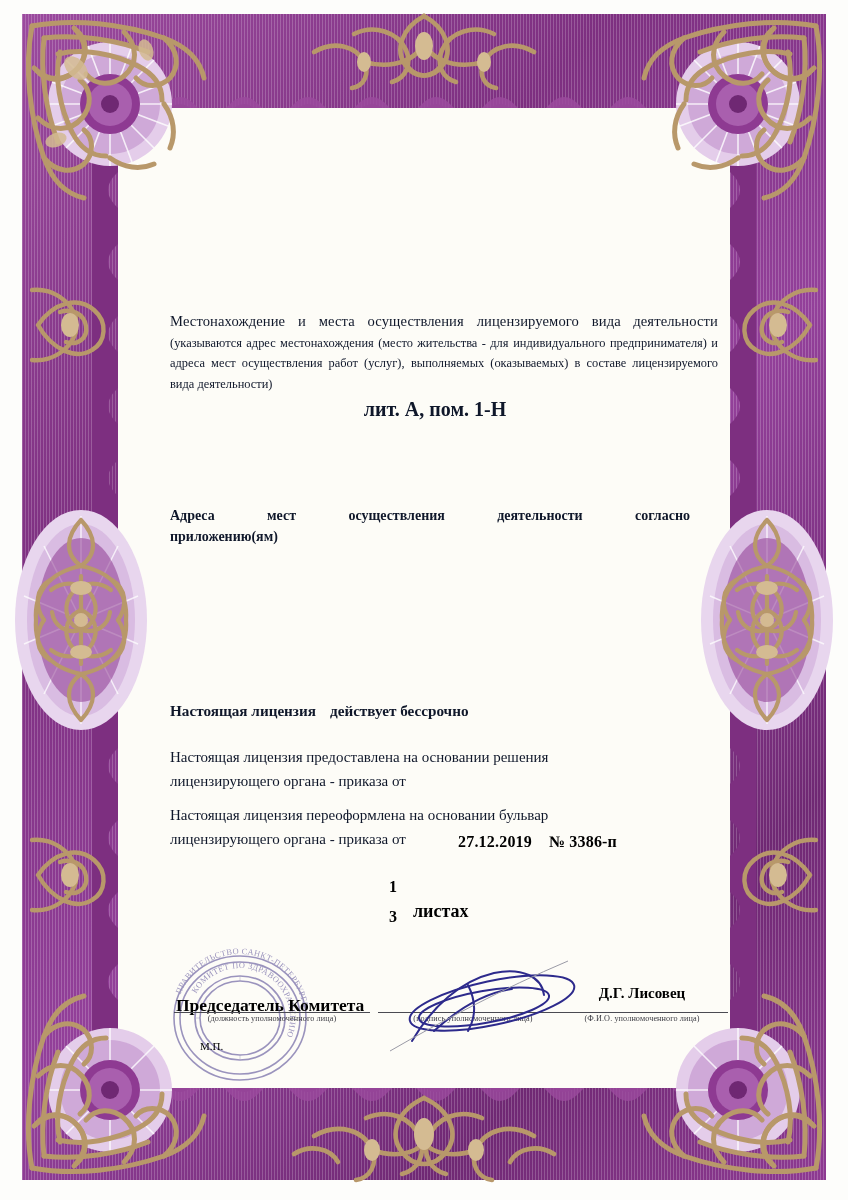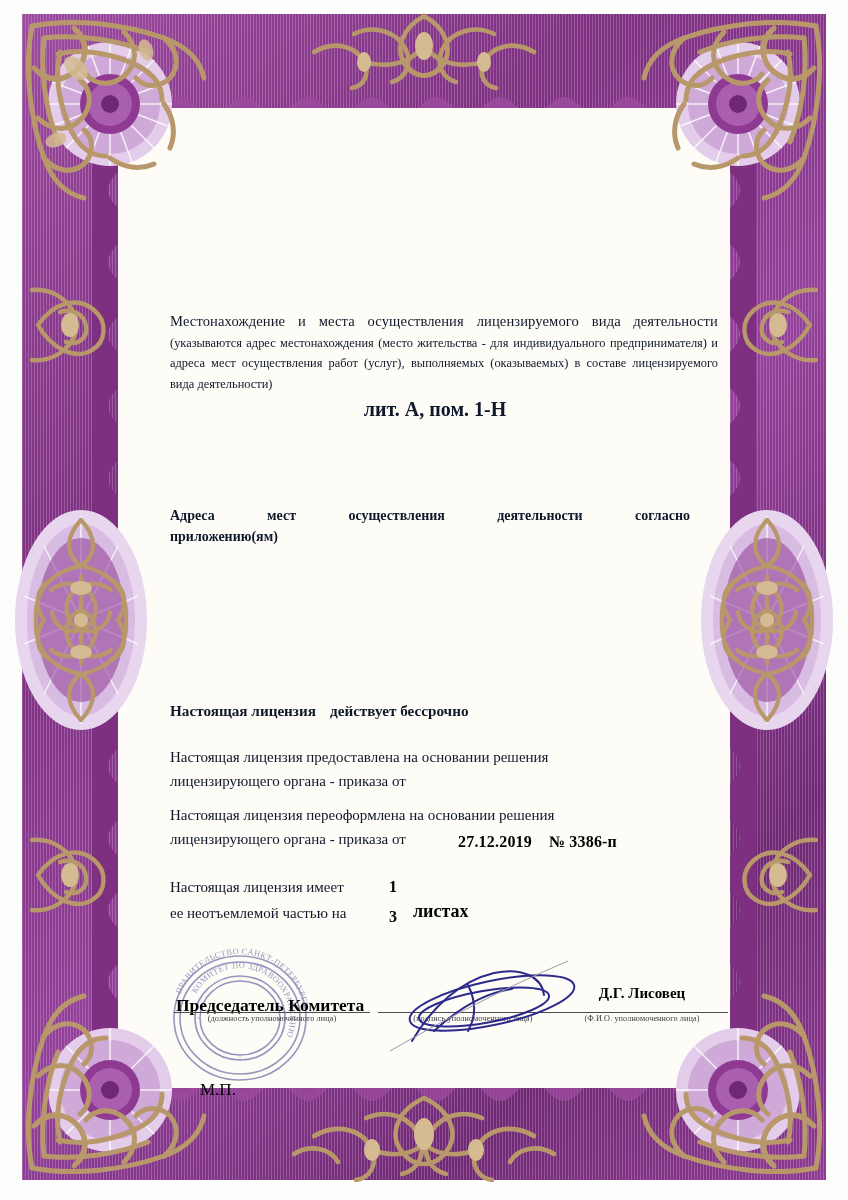--- a/index.html
+++ b/index.html
@@ -94,21 +94,21 @@
   
   .sig-title{position:absolute;left:176px;top:995px;font-size:17.5px;font-weight:bold;}
   .sig-line{position:absolute;height:1px;background:#4a4a52;}
   .sl-1{left:174px;top:1012px;width:196px;}
   .sl-2{left:378px;top:1012px;width:190px;}
   .sl-3{left:556px;top:1012px;width:172px;}
   .cap{position:absolute;font-size:8.2px;color:#3a3a42;text-align:center;letter-spacing:.1px;}
   .cap-1{left:174px;top:1014px;width:196px;}
   .cap-2{left:378px;top:1014px;width:190px;}
   .cap-3{left:556px;top:1014px;width:172px;}
-  .mp{position:absolute;left:200px;top:1040px;font-size:17px;margin-top:40px;}
+  .mp{position:absolute;left:200px;top:1040px;font-size:11px;}
   .fio{position:absolute;left:556px;top:985px;width:172px;text-align:center;
        font-size:15px;font-weight:bold;}
 
   .stamp{position:absolute;left:156px;top:938px;width:168px;height:160px;opacity:.55;}
   .signature{position:absolute;left:372px;top:955px;width:230px;height:100px;}
 </style>
 </head>
 <body>
 
 <div class="page">
@@ -505,34 +505,30 @@
     <div class="blk perpetual">
       <span>Настоящая лицензия</span><span class="gap"></span><span>действует бессрочно</span>
     </div>
 
     <div class="blk granted">
       <div>Настоящая лицензия предоставлена на основании решения</div>
       <div>лицензирующего органа -   приказа от</div>
     </div>
 
     <div class="blk reissued">
-      <div>Настоящая лицензия переоформлена на основании решения</div>
+      <div>Настоящая лицензия переоформлена на основании бульвар</div>
       <div>лицензирующего органа -   приказа от</div>
     </div>
 
     <div class="order-no">
       <span>27.12.2019</span>
       &nbsp;&nbsp;
       <span>№ 3386-п</span>
     </div>
 
-    <div class="blk attach">
-      <div>Настоящая лицензия имеет</div>
-      <div>ее неотъемлемой частью на</div>
-    </div>
     <div class="att-n1">1</div>
     <div class="att-n2">3</div>
     <div class="att-t2">листах</div>
 
     <svg class="stamp" viewBox="0 0 168 160">
       <defs>
         <path id="arcOuter" d="M84,80 m-64,0 a64,64 0 1,1 128,0 a64,64 0 1,1 -128,0"></path>
         <path id="arcInner" d="M84,80 m-50,0 a50,50 0 1,1 100,0 a50,50 0 1,1 -100,0"></path>
       </defs>
       <g fill="none" stroke="#4b3f8e" stroke-width="1.6">

